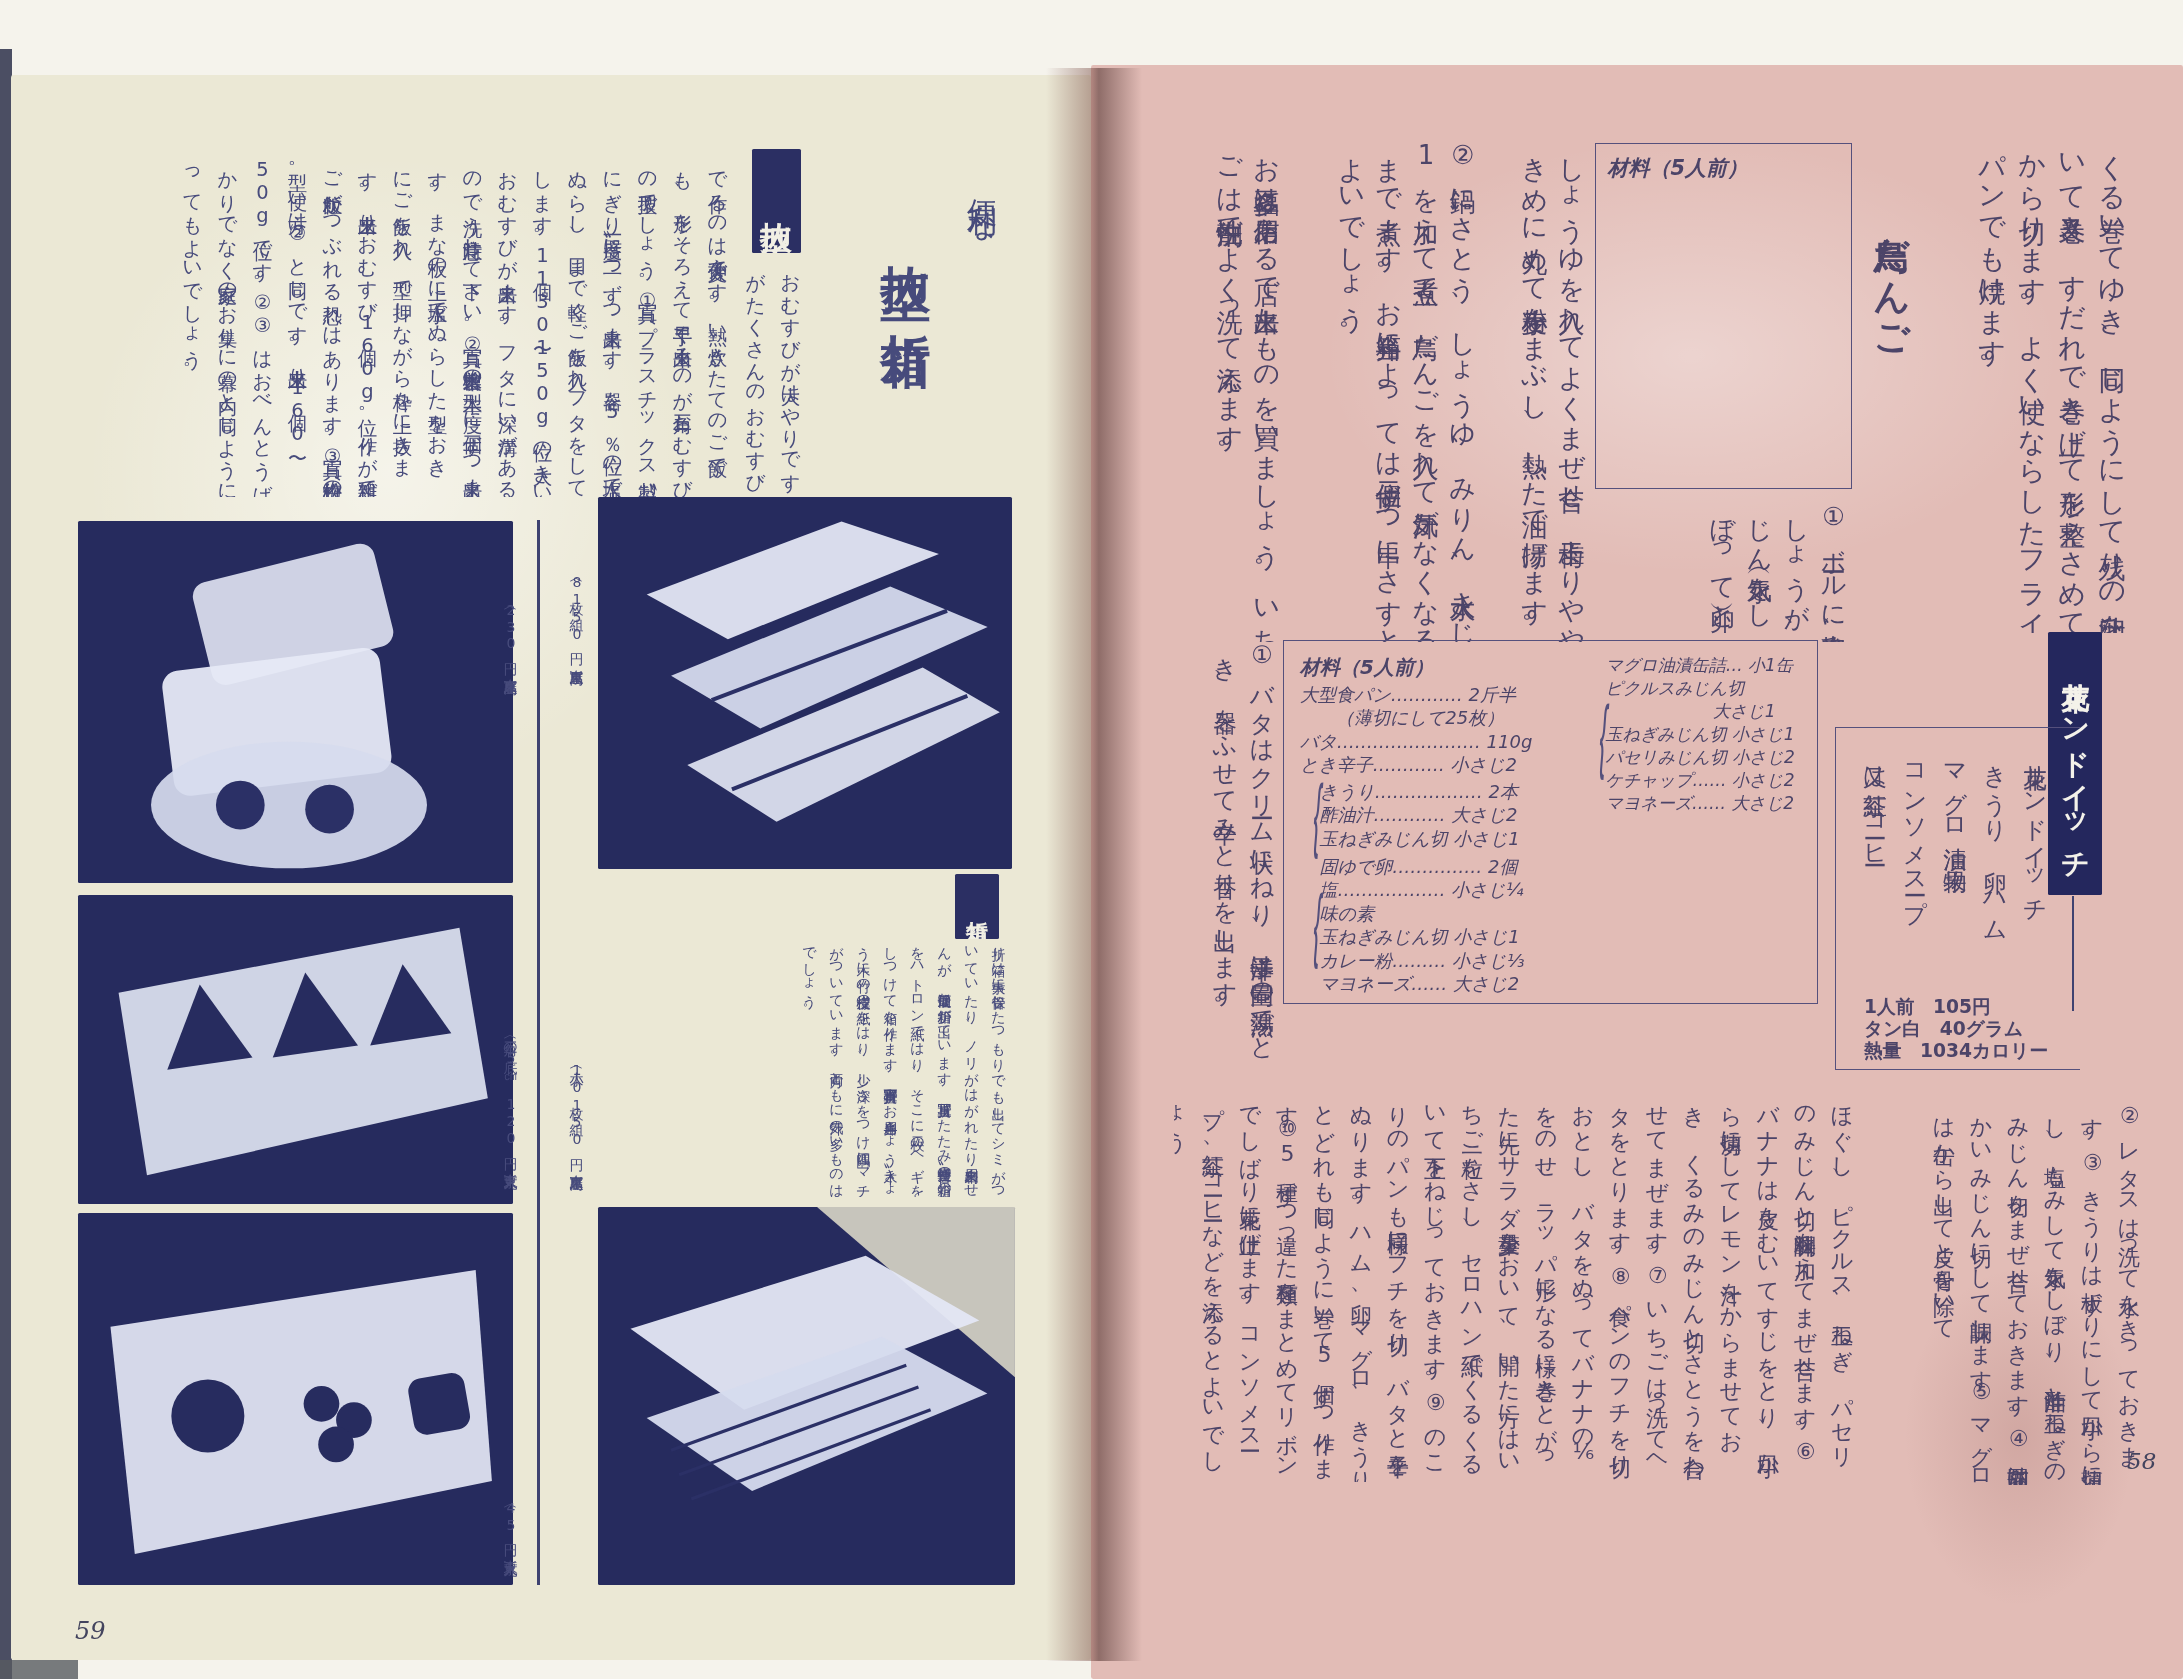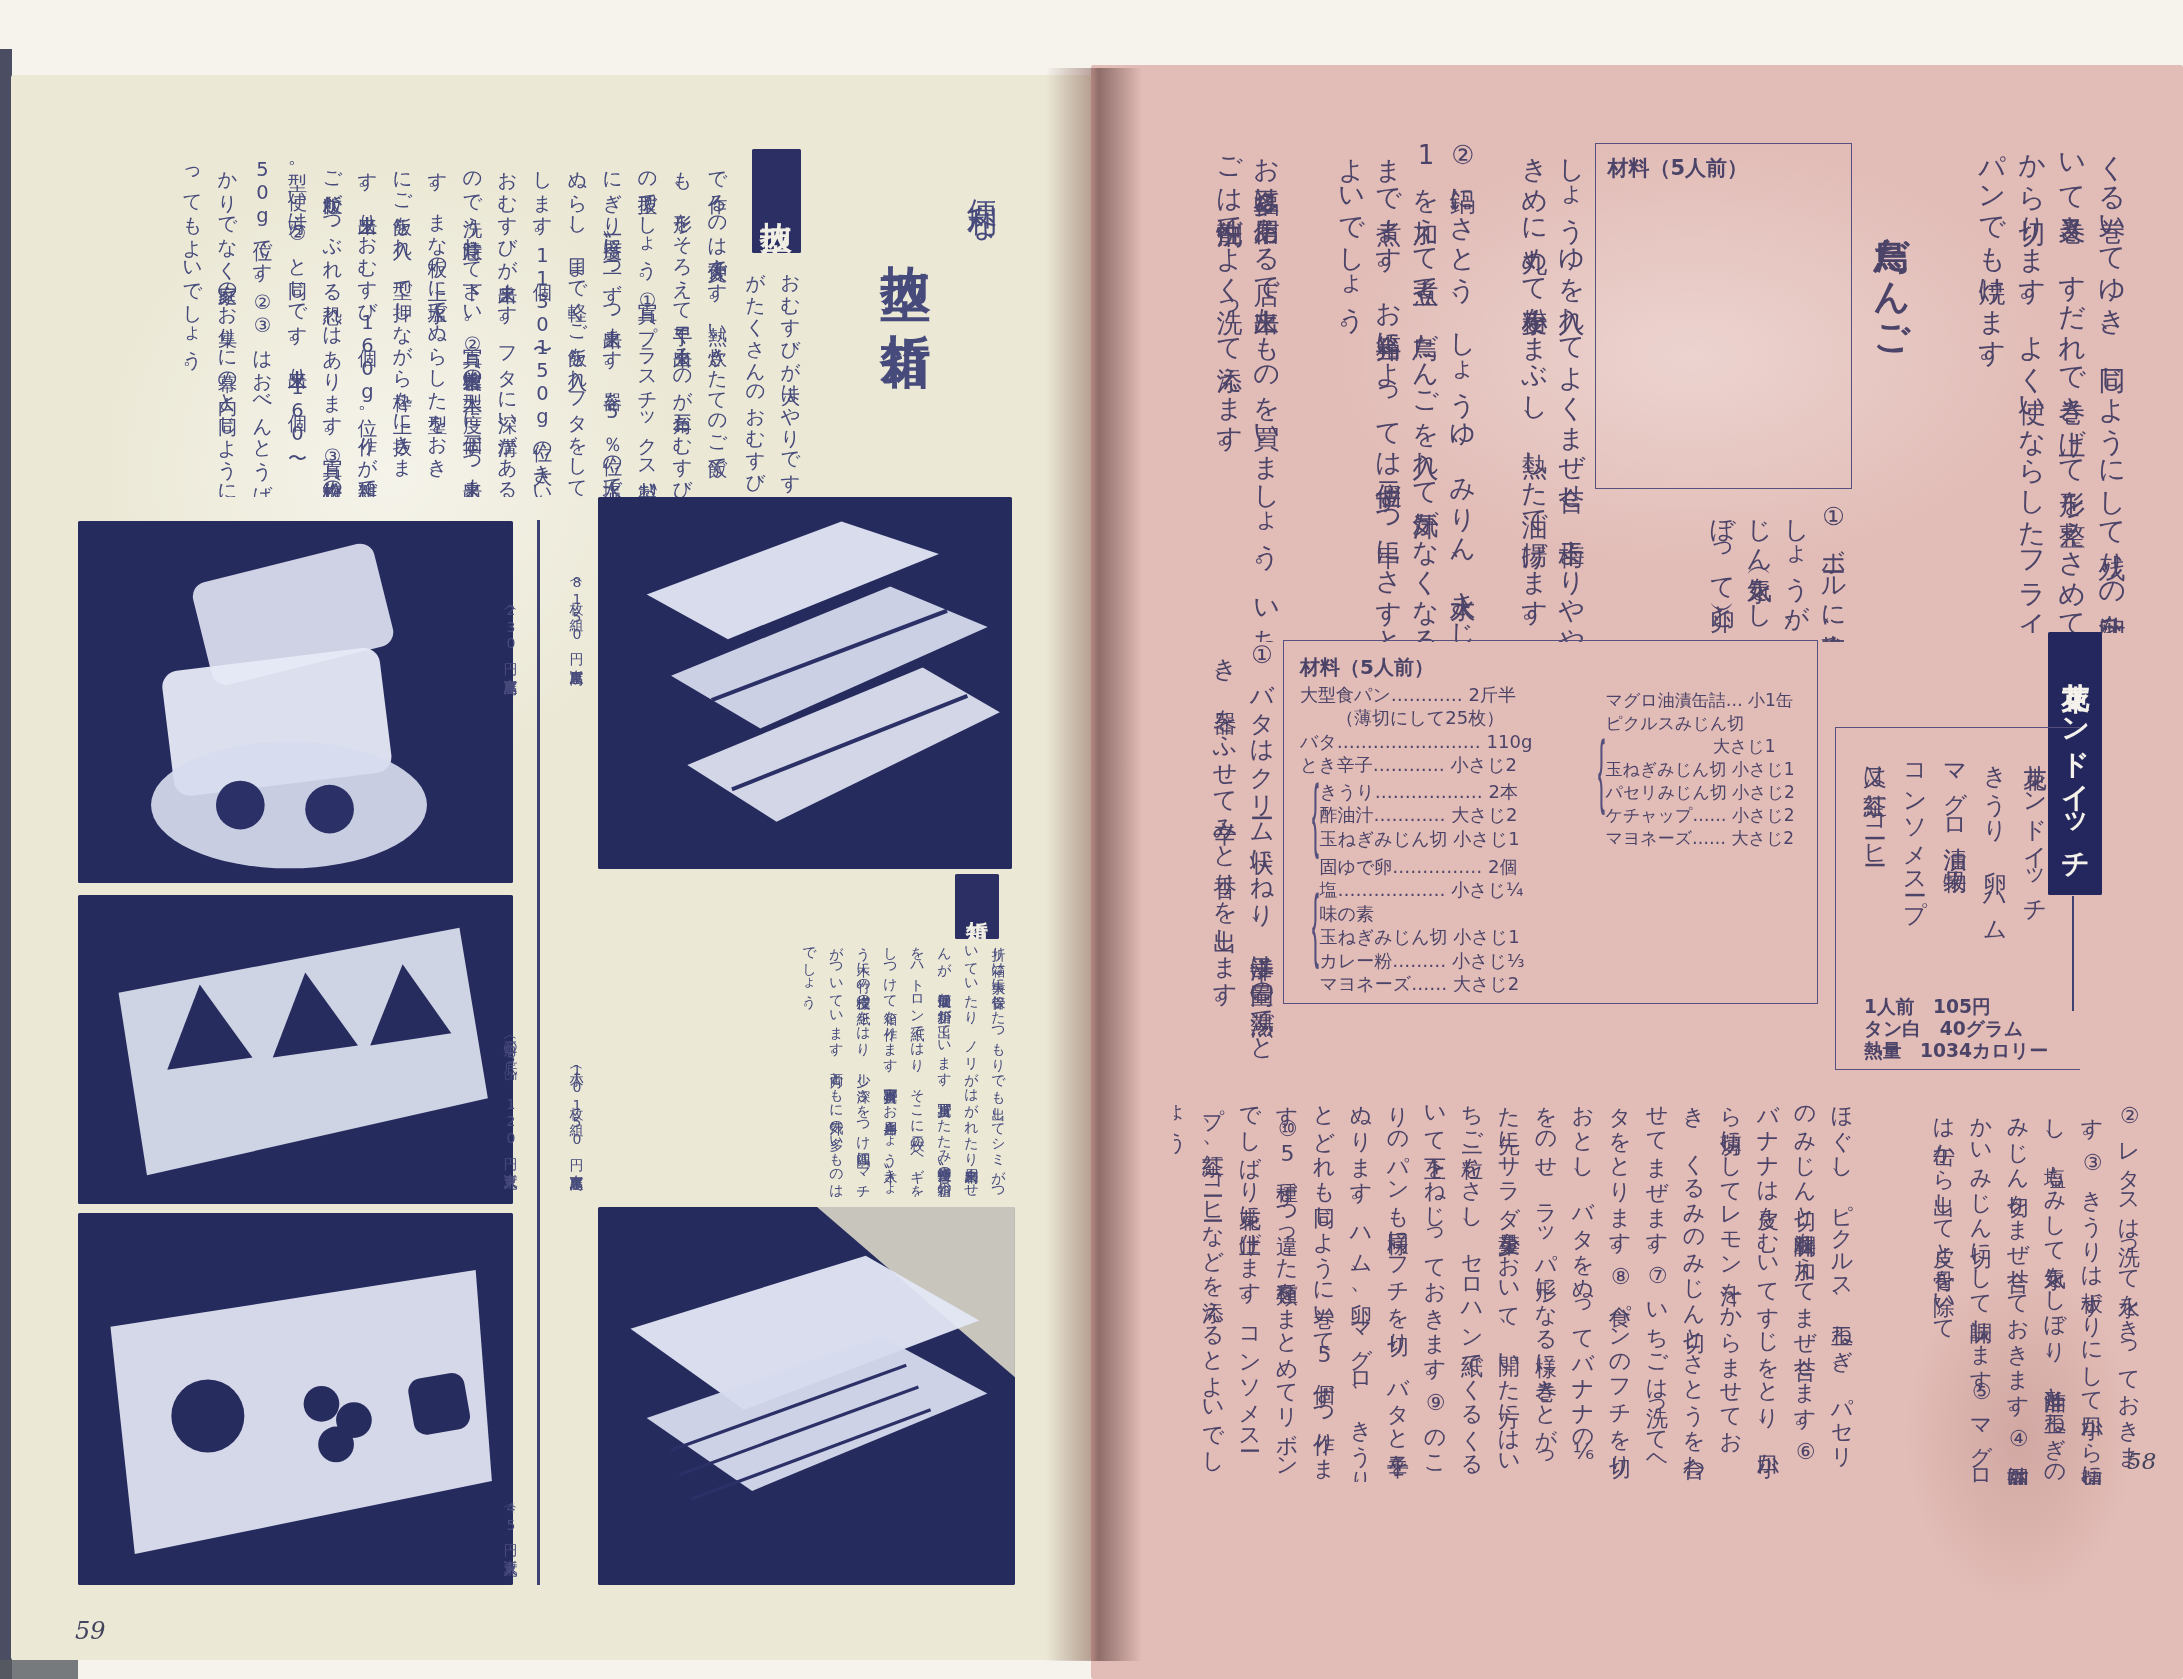--- a/index.html
+++ b/index.html
@@ -19,21 +19,21 @@
     background:linear-gradient(90deg,rgba(105,55,48,0) 0%,rgba(105,55,48,.42) 48%,rgba(60,30,28,.5) 55%,rgba(105,55,48,0) 100%);}
   .edge-sliver{left:0;top:49px;width:12px;height:1630px;background:#4b4e63;}
   .edge-smudge{left:0;top:1660px;width:78px;height:19.5px;background:#585b60;opacity:.8;}
   .photo{background:#262b5e;border-radius:1.6px;}
   .sec-label{background:#2b2f63;color:#f1efe4;text-align:center;border-radius:1.6px;
     display:flex;align-items:center;justify-content:center;font-weight:bold;}
   .banner{background:#24275d;color:#f4f2ea;display:flex;align-items:center;justify-content:center;
     font-weight:bold;border-radius:1.6px;}
   .lefttext{color:#474b7c;}
   .righttext{color:#4c4468;}
-  .boxed{border:1.6px solid #55507c;}
+  .boxed{border:1.6px solid #55507c;font-style:italic;}
   .boxed-noright{border:1.6px solid #55507c;border-right:none;}
   .btitle{font-weight:bold;}
   .brace{position:relative;padding-left:19.5px;}
   .brace::before{content:"｛";position:absolute;left:-8px;top:50%;
     transform:translateY(-50%) scaleY(2.6) scaleX(.8);font-size:34px;font-weight:400;color:#55507c;}
   .pagenum{font-family:"DejaVu Serif",serif;font-style:italic;color:#43445e;}
   .caption{color:#474b7c;letter-spacing:0.8px;}
   .rule-v{background:#3e4270;}
 </style>
 </head>
@@ -154,21 +154,21 @@
       <div class="pre brace" style="font-size:18px;line-height:23.5px;margin-top:3px;">きうり……………… 2本
 酢油汁………… 大さじ2
 玉ねぎみじん切 小さじ1</div>
       <div class="pre brace" style="font-size:18px;line-height:23.5px;margin-top:4.9px;">固ゆで卵…………… 2個
 塩……………… 小さじ¼
 味の素
 玉ねぎみじん切 小さじ1
 カレー粉……… 小さじ⅓
 マヨネーズ…… 大さじ2</div>
     </div>
-    <div class="abs righttext" style="left:302px;top:13px;width:218px;margin-top:35px;">
+    <div class="abs righttext" style="left:302px;top:13px;width:218px;">
       <div class="pre brace" style="font-size:17px;line-height:23px;">マグロ油漬缶詰… 小1缶
 ピクルスみじん切
 　　　　　　 大さじ1
 玉ねぎみじん切 小さじ1
 パセリみじん切 小さじ2
 ケチャップ…… 小さじ2
 マヨネーズ…… 大さじ2</div>
     </div>
   </div>
 

